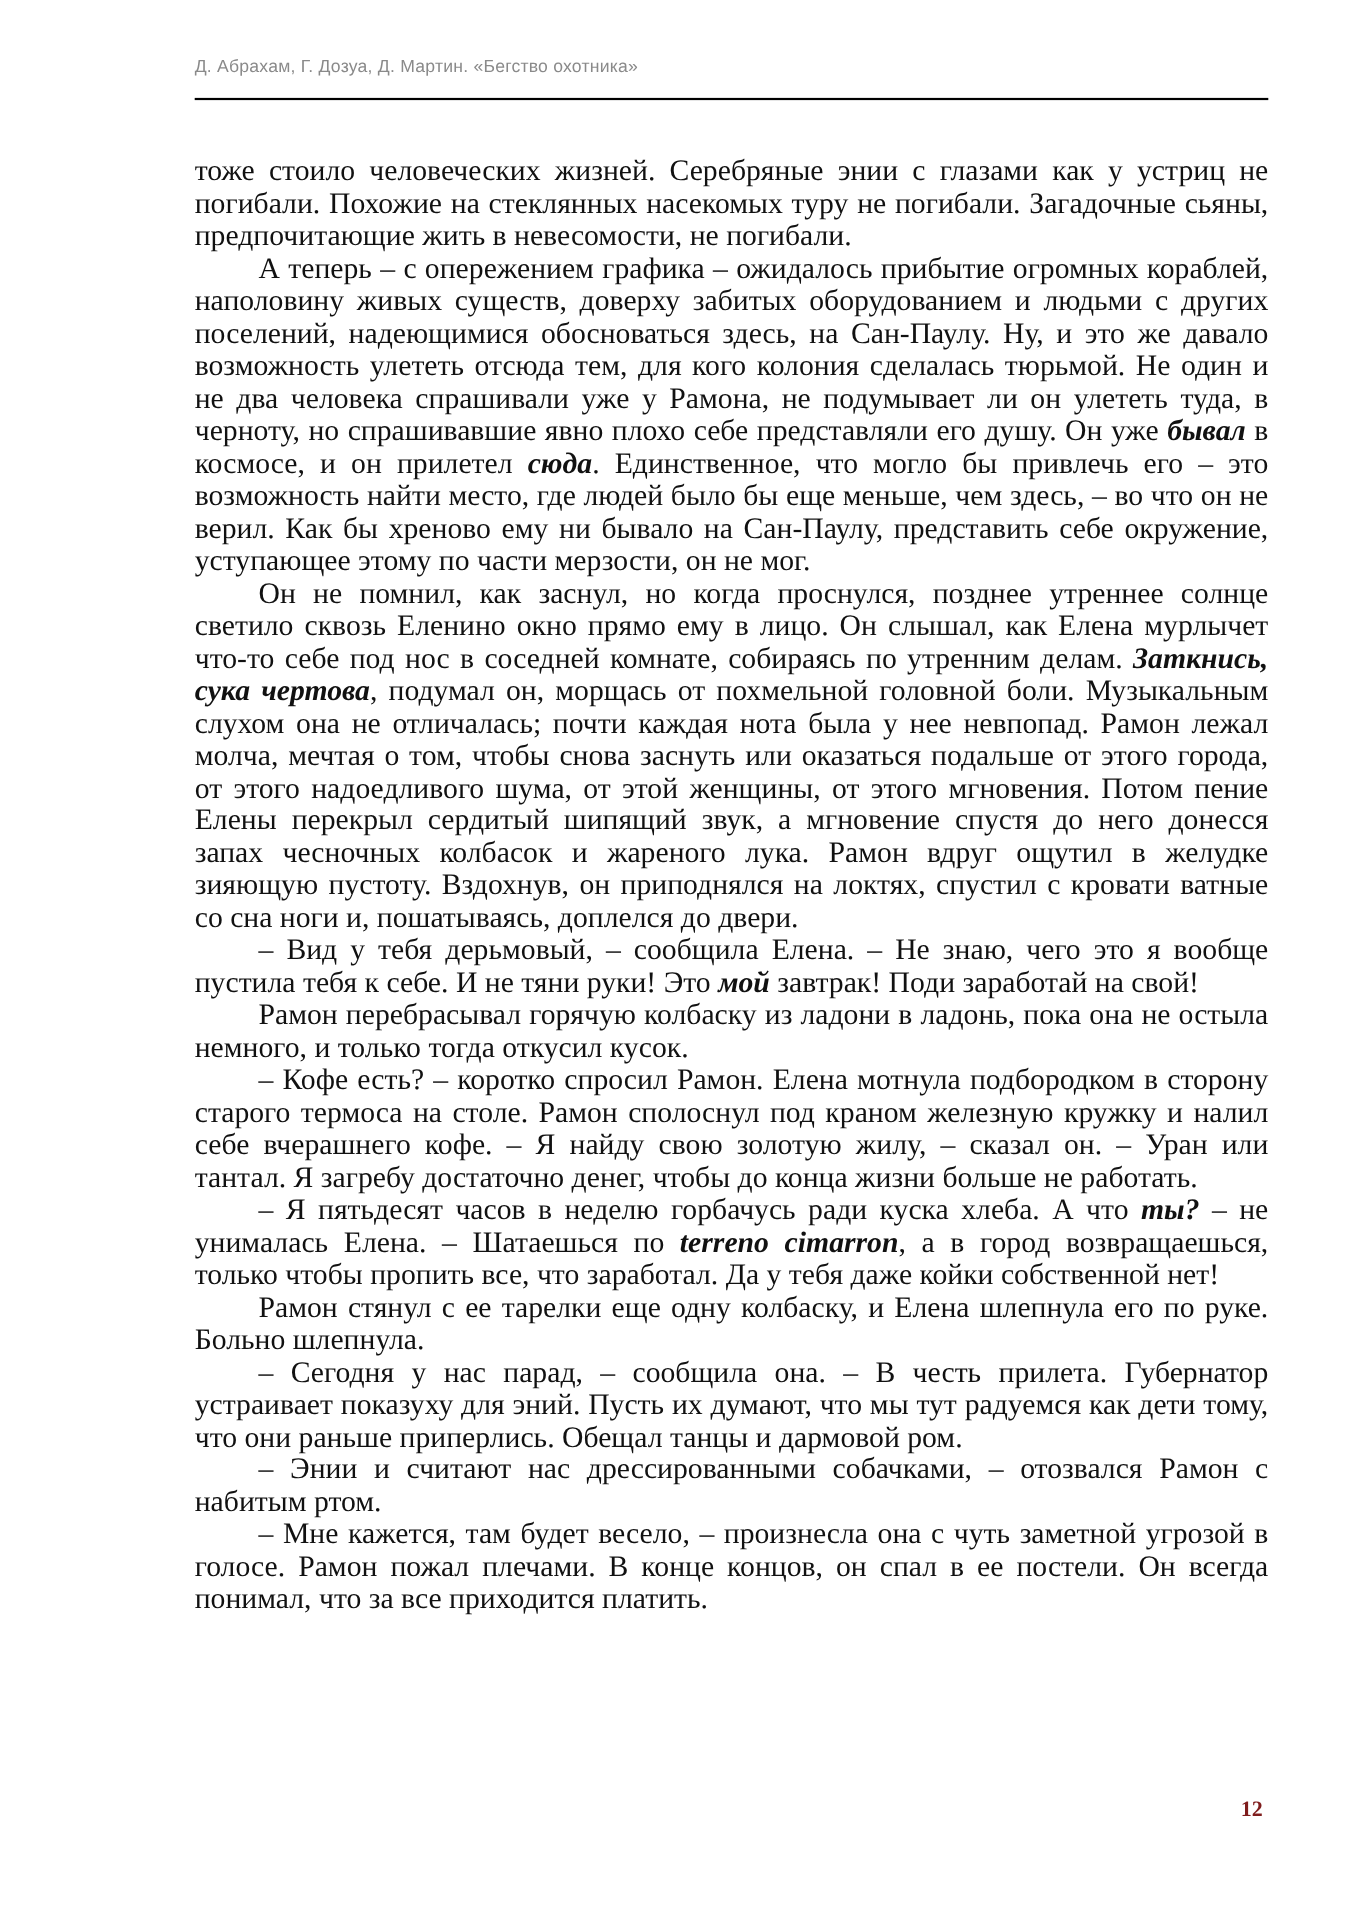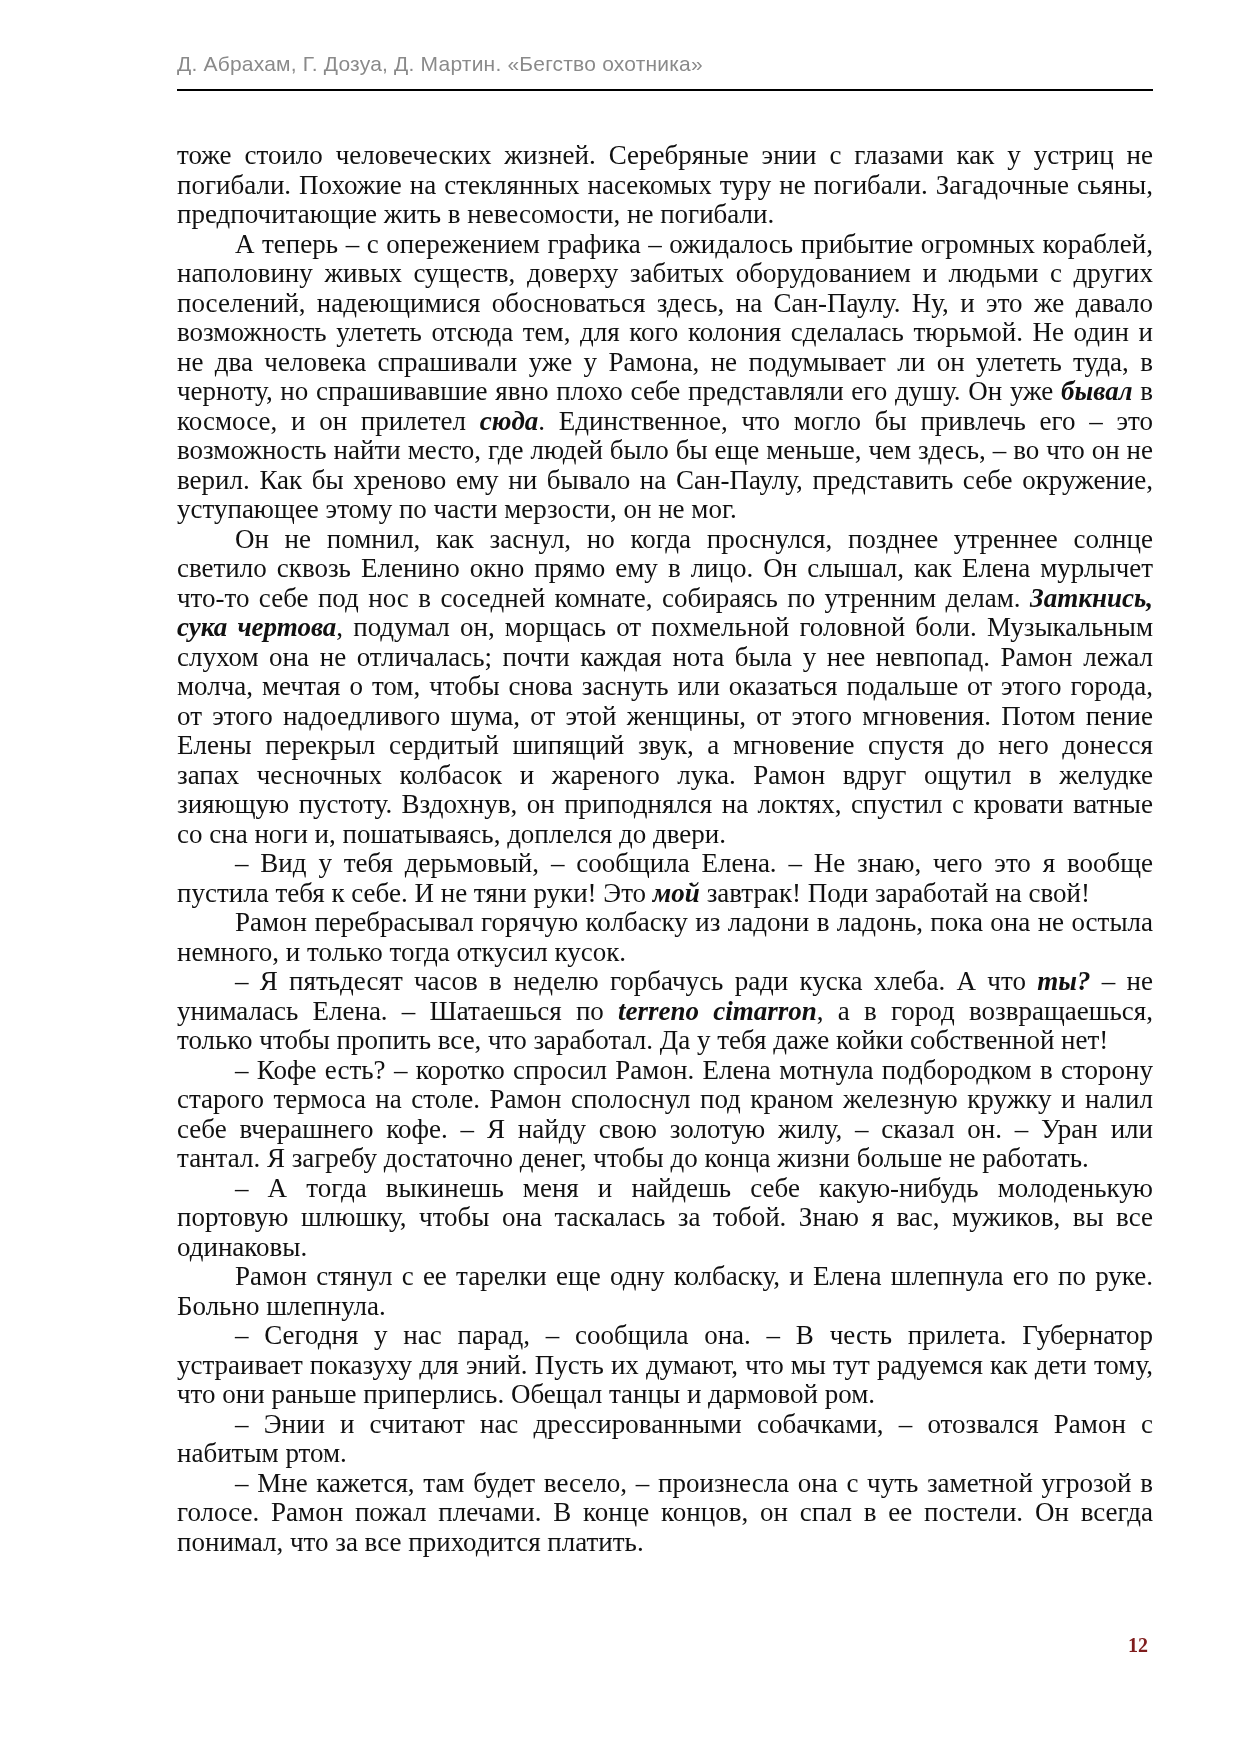--- a/index.html
+++ b/index.html
@@ -1,20 +1,20 @@
 <!DOCTYPE html>
 <html><head>
 <meta charset="utf-8">
 <style>
   html, body { margin:0; padding:0; background:#ffffff; }
   body { width:1240px; height:1754px; position:relative; overflow:hidden; }
   .page { position:absolute; left:0; top:0; width:1240px; height:1754px; background:#fff; }
   .running-header {
     position:absolute; left:177px; top:52px; width:976px;
-    font-family:"Liberation Sans", sans-serif; font-size:21px; color:#8a8a8a;
+    font-family:"Liberation Sans", sans-serif; font-size:16px; color:#8a8a8a;
     letter-spacing:0.2px; white-space:nowrap;
   }
   .header-rule { position:absolute; left:177px; top:89px; width:976px; height:2px; background:#000; }
   .body-text {
     position:absolute; left:177px; top:141px; width:976px;
     font-family:"Liberation Serif", serif; font-size:27px; line-height:29.5px; color:#111;
     text-align:justify; hyphens:manual;
   }
   .para { margin:0; text-indent:58px; }
   .para.no-indent { text-indent:0; }
@@ -30,23 +30,22 @@
 <div class="page">
   <div class="running-header">Д.  Абрахам, Г.  Дозуа, Д.  Мартин.  «Бегство охотника»</div>
   <div class="header-rule"></div>
 
   <div class="body-text" id="body-text">
       <p class="para no-indent"><span>тоже стоило человеческих жизней. Серебряные энии с глазами как у устриц не погибали. Похожие на стеклянных насекомых туру не погибали. Загадочные сьяны, предпочитающие жить в невесомости, не погибали.</span></p>
       <p class="para"><span>А теперь – с опережением графика – ожидалось прибытие огромных кораблей, наполо­вину живых существ, доверху забитых оборудованием и людьми с других поселений, наде­ющимися обосноваться здесь, на Сан-Паулу. Ну, и это же давало возможность улететь отсюда тем, для кого колония сделалась тюрьмой. Не один и не два человека спрашивали уже у Рамона, не подумывает ли он улететь туда, в черноту, но спрашивавшие явно плохо себе представляли его душу. Он уже </span><em>бывал</em><span> в космосе, и он прилетел </span><em>сюда</em><span>. Единственное, что могло бы привлечь его – это возможность найти место, где людей было бы еще меньше, чем здесь, – во что он не верил. Как бы хреново ему ни бывало на Сан-Паулу, представить себе окружение, уступающее этому по части мерзости, он не мог.</span></p>
       <p class="para"><span>Он не помнил, как заснул, но когда проснулся, позднее утреннее солнце светило сквозь Еленино окно прямо ему в лицо. Он слышал, как Елена мурлычет что-то себе под нос в соседней комнате, собираясь по утренним делам. </span><em>Заткнись, сука чертова</em><span>, подумал он, мор­щась от похмельной головной боли. Музыкальным слухом она не отличалась; почти каждая нота была у нее невпопад. Рамон лежал молча, мечтая о том, чтобы снова заснуть или ока­заться подальше от этого города, от этого надоедливого шума, от этой женщины, от этого мгновения. Потом пение Елены перекрыл сердитый шипящий звук, а мгновение спустя до него донесся запах чесночных колбасок и жареного лука. Рамон вдруг ощутил в желудке зияющую пустоту. Вздохнув, он приподнялся на локтях, спустил с кровати ватные со сна ноги и, пошатываясь, доплелся до двери.</span></p>
       <p class="para"><span>– Вид у тебя дерьмовый, – сообщила Елена. – Не знаю, чего это я вообще пустила тебя к себе. И не тяни руки! Это </span><em>мой</em><span> завтрак! Поди заработай на свой!</span></p>
       <p class="para"><span>Рамон перебрасывал горячую колбаску из ладони в ладонь, пока она не остыла немного, и только тогда откусил кусок.</span></p>
+      <p class="para"><span>– Кофе есть? – коротко спросил Рамон. Елена мотнула подбородком в сторону старого термоса на столе. Рамон сполоснул под краном железную кружку и налил себе вчерашнего кофе. – Я найду свою золотую жилу, – сказал он. – Уран или тантал. Я загребу достаточно денег, чтобы до конца жизни больше не работать.</span></p>
       <p class="para"><span>– Я пятьдесят часов в неделю горбачусь ради куска хлеба. А что </span><em>ты?</em><span> – не унималась Елена. – Шатаешься по </span><em>terreno cimarron</em><span>, а в город возвращаешься, только чтобы пропить все, что заработал. Да у тебя даже койки собственной нет!</span></p>
-      <p class="para"><span>– Кофе есть? – коротко спросил Рамон. Елена мотнула подбородком в сторону старого термоса на столе. Рамон сполоснул под краном железную кружку и налил себе вчерашнего кофе. – Я найду свою золотую жилу, – сказал он. – Уран или тантал. Я загребу достаточно денег, чтобы до конца жизни больше не работать.</span></p>
-      <p class="para"><span>– А тогда выкинешь меня и найдешь себе какую-нибудь молоденькую портовую шлюшку, чтобы она таскалась за тобой. Знаю я вас, мужиков, вы все одинаковы.</span></p>
       <p class="para"><span>Рамон стянул с ее тарелки еще одну колбаску, и Елена шлепнула его по руке. Больно шлепнула.</span></p>
       <p class="para"><span>– Сегодня у нас парад, – сообщила она. – В честь прилета. Губернатор устраивает пока­зуху для эний. Пусть их думают, что мы тут радуемся как дети тому, что они раньше при­перлись. Обещал танцы и дармовой ром.</span></p>
       <p class="para"><span>– Энии и считают нас дрессированными собачками, – отозвался Рамон с набитым ртом.</span></p>
       <p class="para"><span>– Мне кажется, там будет весело, – произнесла она с чуть заметной угрозой в голосе. Рамон пожал плечами. В конце концов, он спал в ее постели. Он всегда понимал, что за все приходится платить.</span></p>
     </div>
 
   <div class="page-number">12</div>
 </div>
 
 </body></html>

